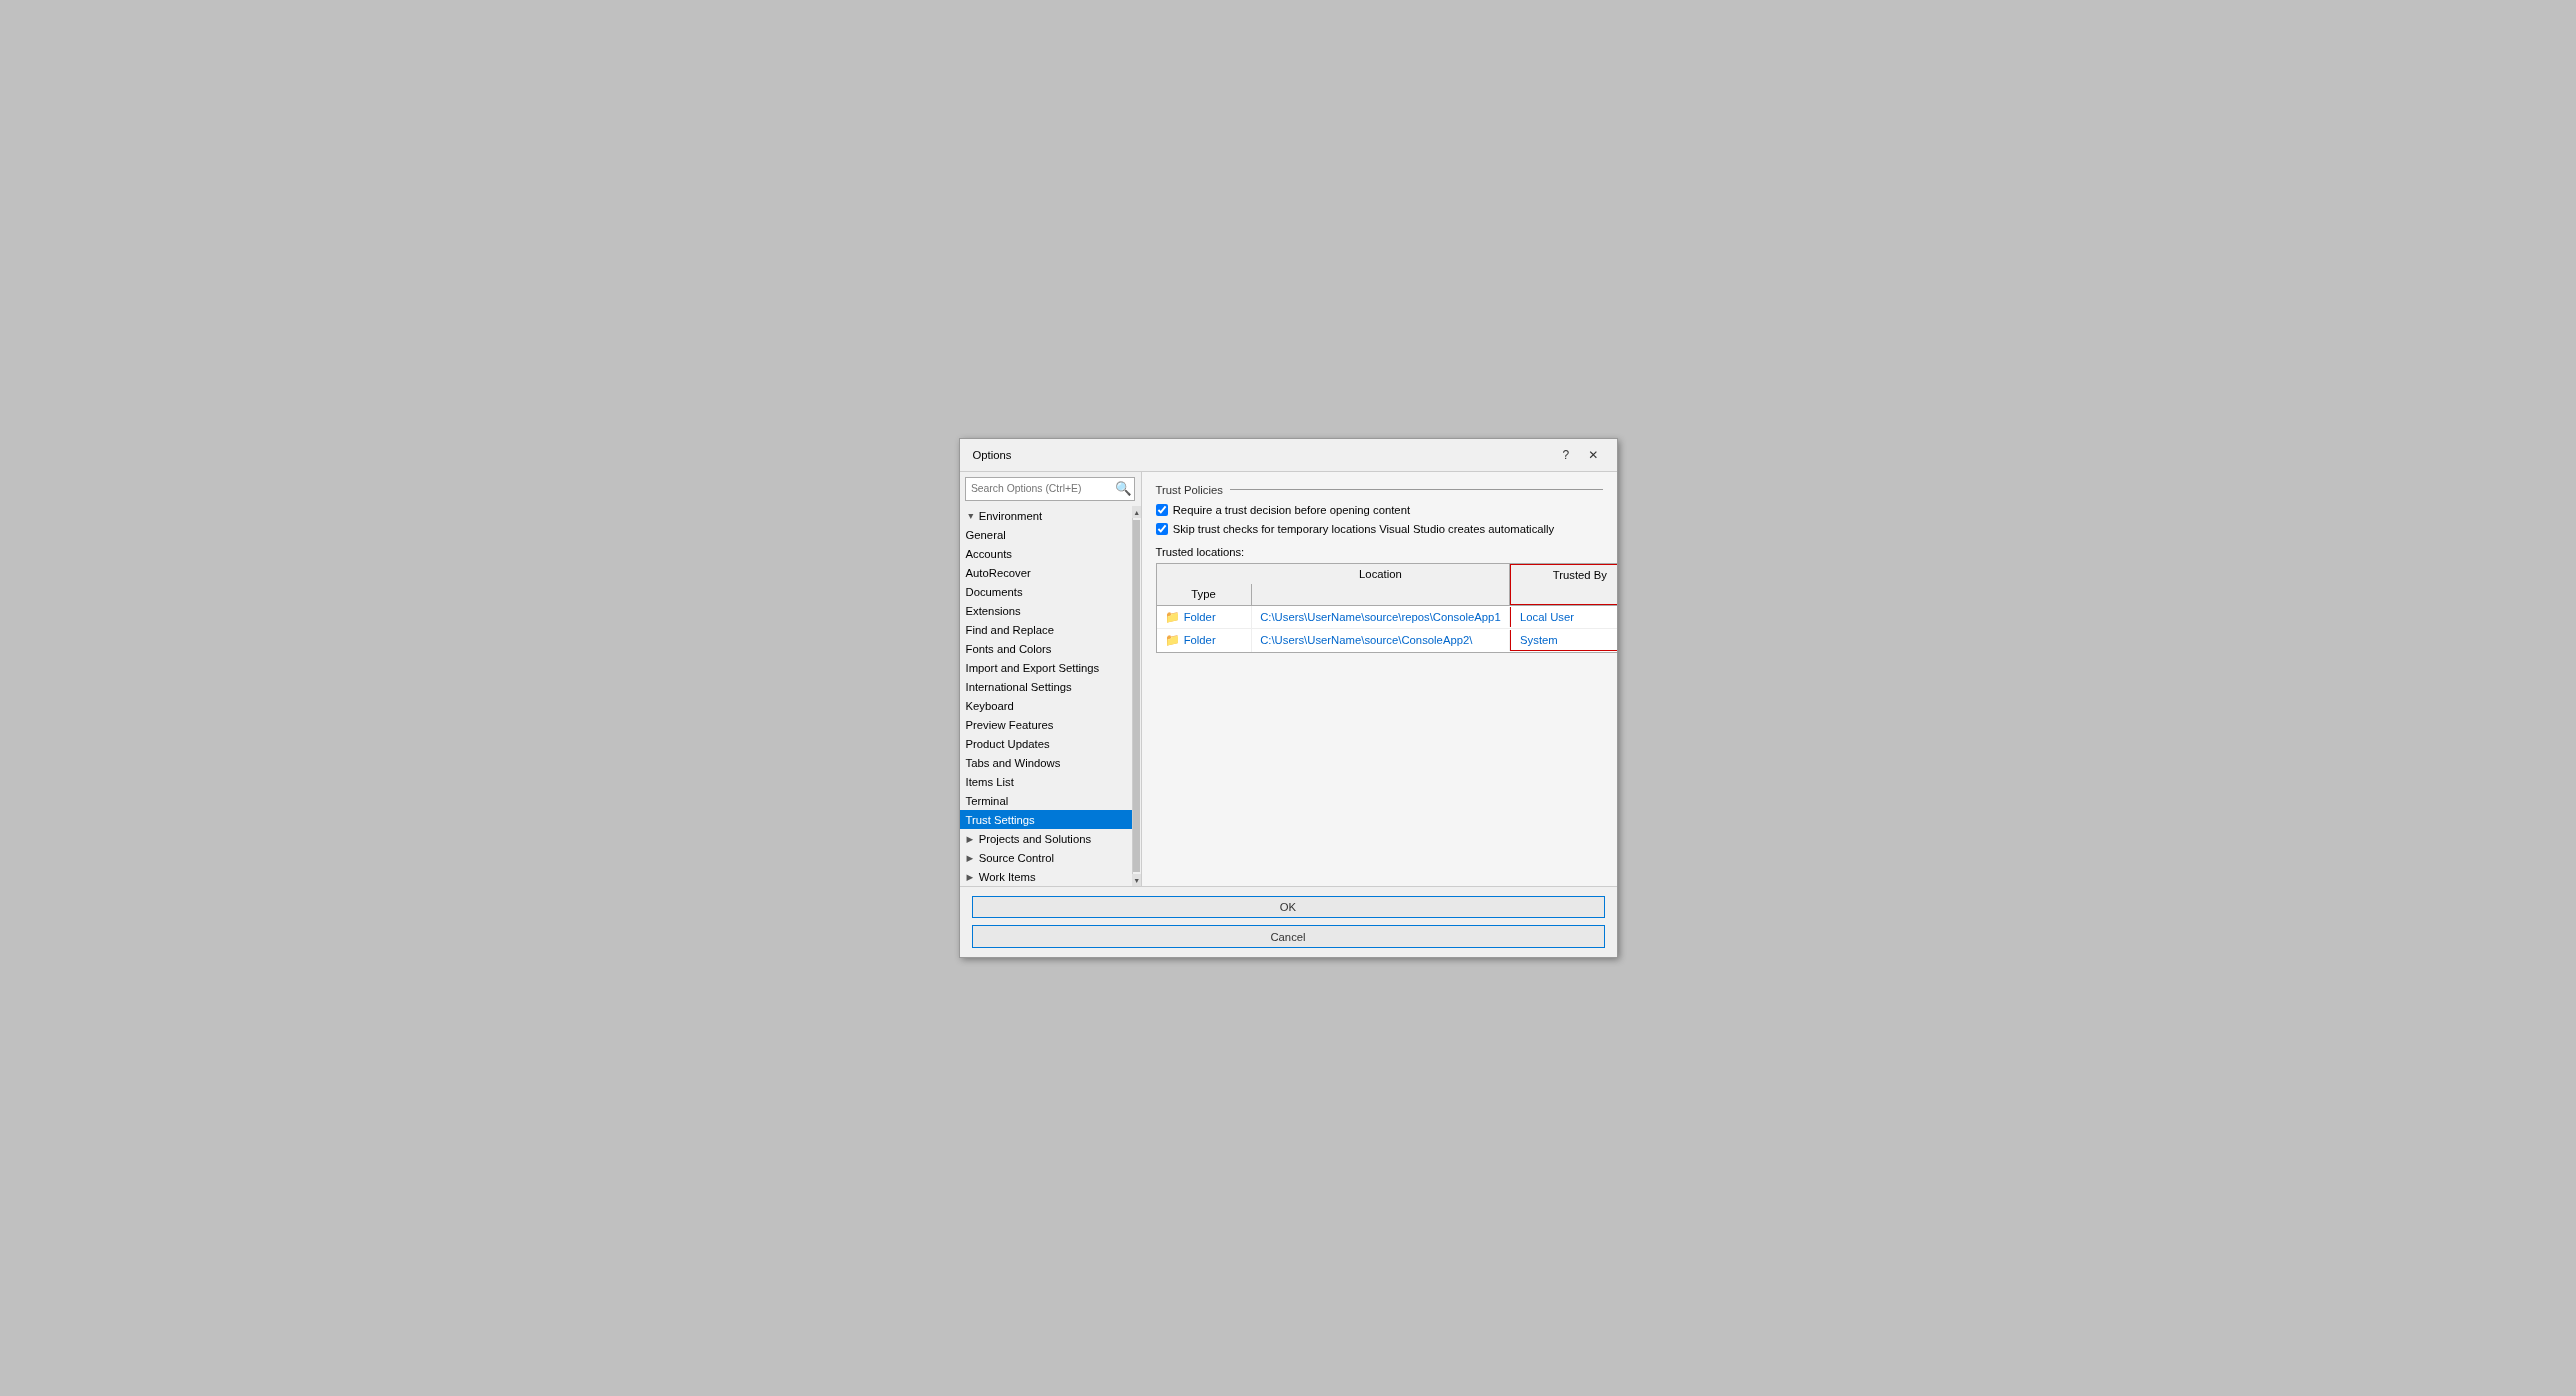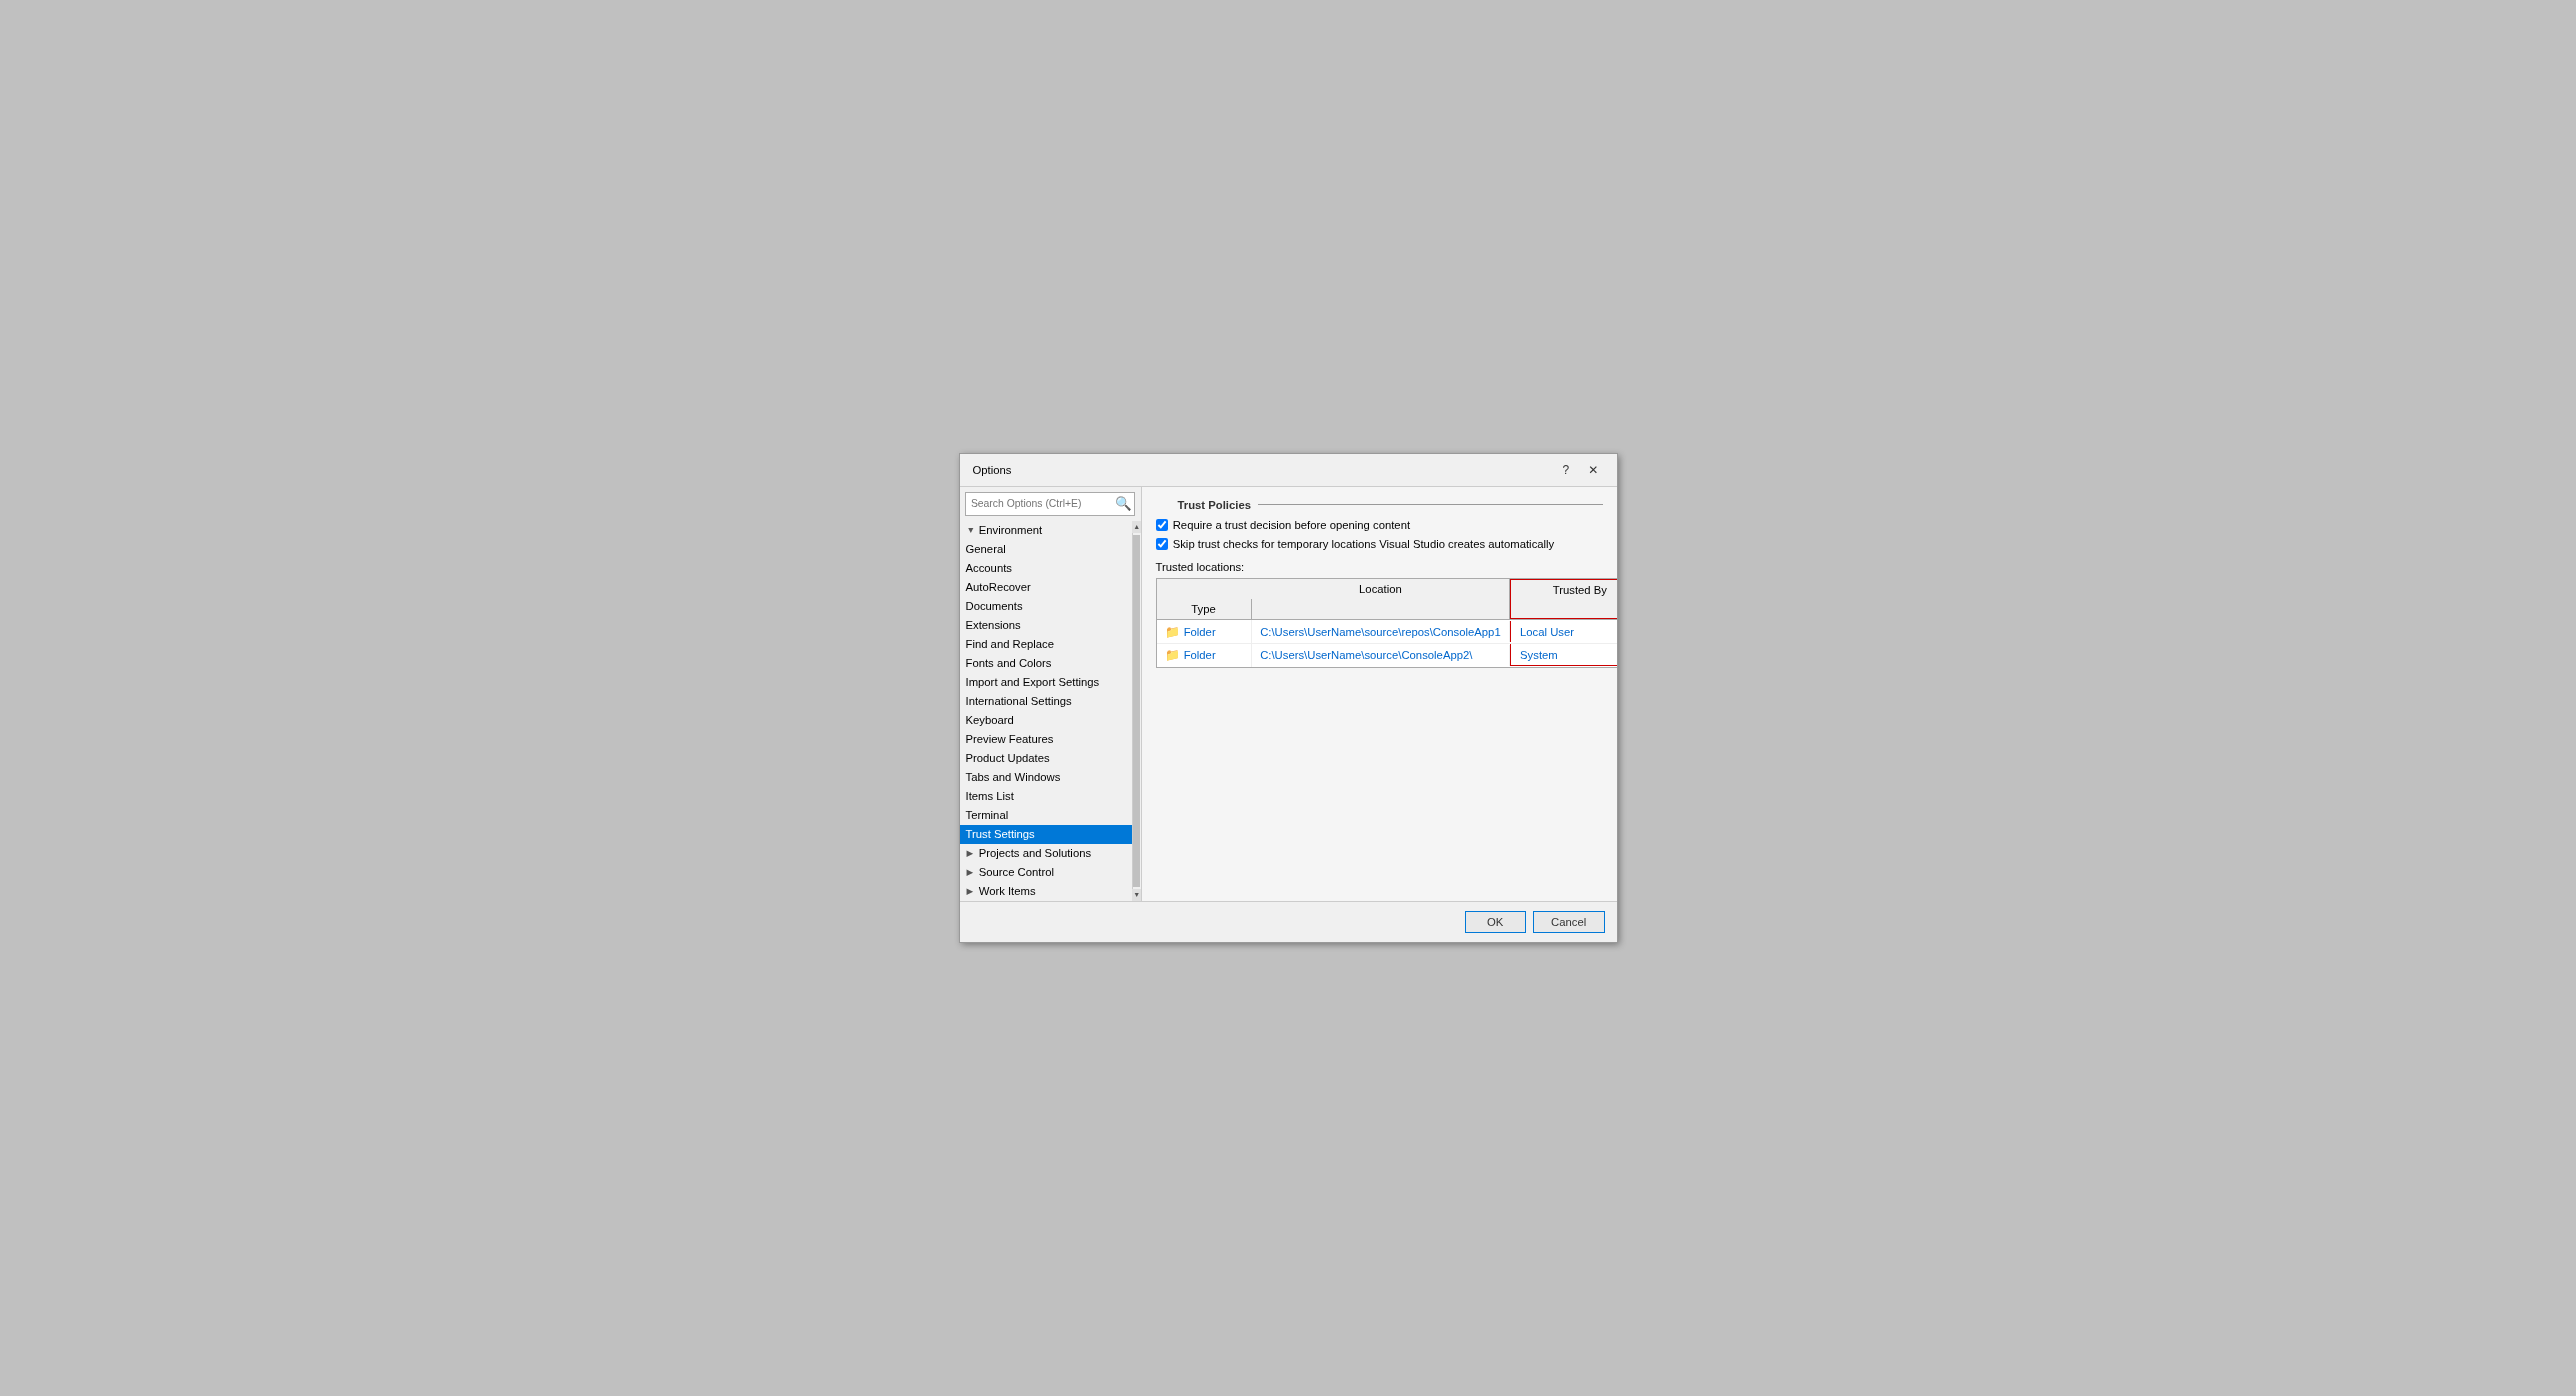--- a/index.html
+++ b/index.html
@@ -110,27 +110,26 @@
       width: 8.7px;
     }
     .content-area {
       flex: 1;
       padding: 12px 14px;
       overflow-y: auto;
       background: #f5f5f5;
     }
     .section-title {
       font-size: 11.3px;
-      font-weight: bold;
+      font-weight: normal;
       color: #333;
       margin-bottom: 8.7px;
       display: flex;
       align-items: center;
       gap: 7px;
-      margin-left: 22px;
     }
     .section-title::after {
       content: '';
       flex: 1;
       height: 0.9px;
       background: #999;
     }
     .checkbox-row {
       display: flex;
       align-items: center;
@@ -198,20 +197,21 @@
       color: #c8a400;
       font-size: 12px;
     }
     .dialog-footer {
       display: flex;
       justify-content: flex-end;
       gap: 7px;
       padding: 8.7px 12px;
       border-top: 0.9px solid #ccc;
       background: #f0f0f0;
+      flex-direction: column;
     }
     .footer-btn {
       padding: 4.3px 17.3px;
       font-size: 11.3px;
       cursor: pointer;
       background: #e8e8e8;
       border: 0.9px solid #0078d7;
       color: #333;
       min-width: 61px;
     }

